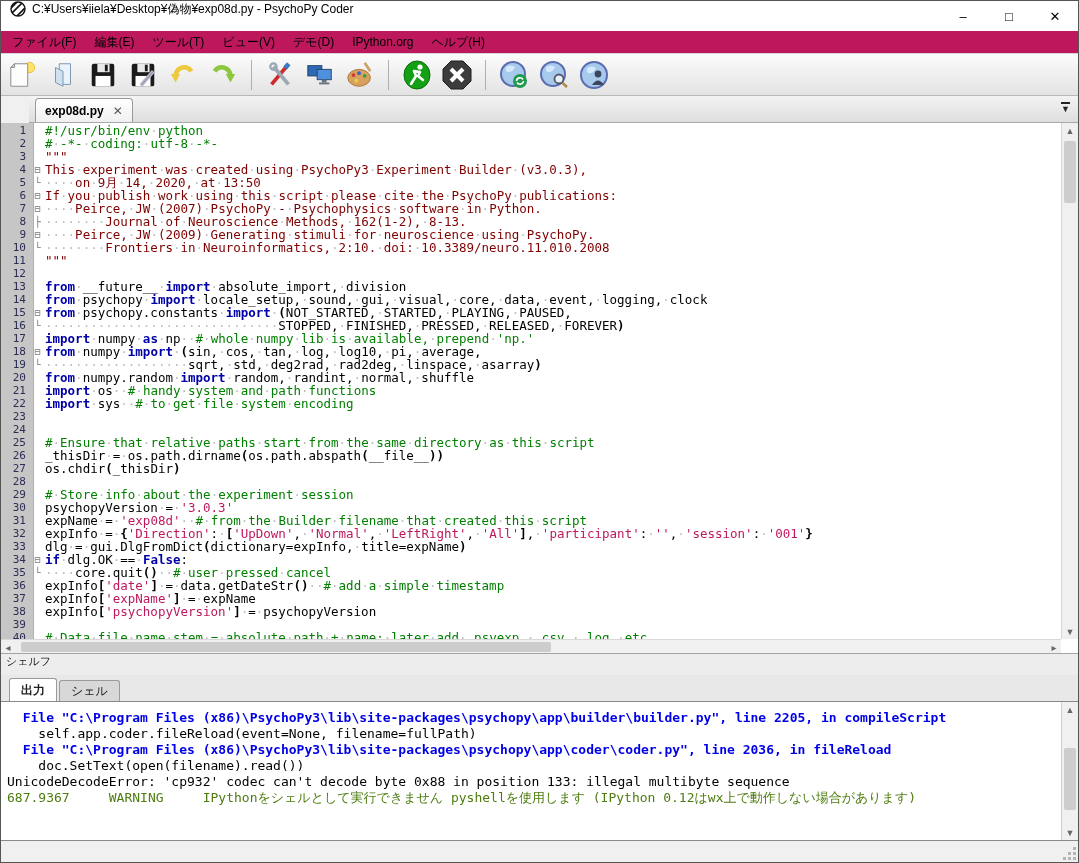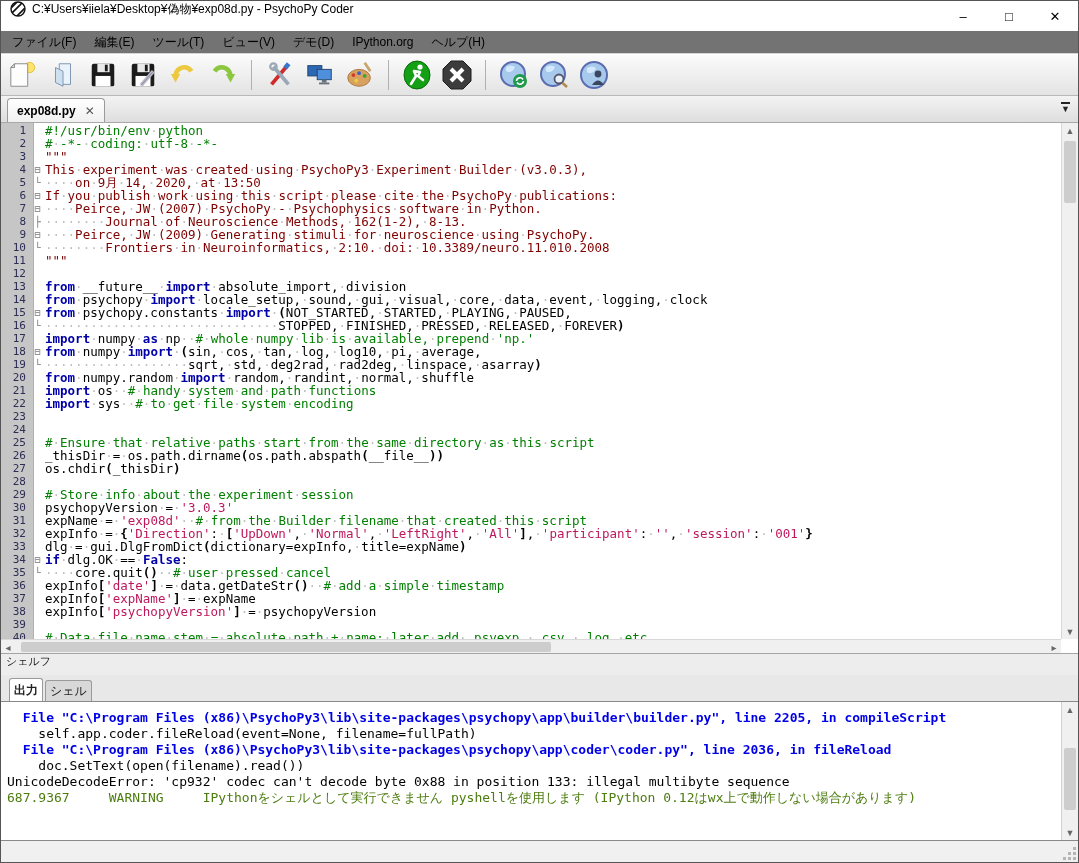--- a/index.html
+++ b/index.html
@@ -6,30 +6,30 @@
   html,body { width:1079px; height:863px; font-family:"Liberation Sans", sans-serif; }
   .window { width:1079px; height:863px; background:#f0f0f0; border:1px solid #555; display:flex; flex-direction:column; overflow:hidden; }
 
   
   .titlebar { height:30px; background:#ffffff; display:flex; flex:0 0 auto; }
   .app-icon { width:16px; height:16px; margin:0 6px 0 9px; }
   .title-text { font-size:12px; color:#000; flex:1 1 auto; white-space:nowrap; overflow:hidden; }
   .win-btn { width:46px; height:30px; display:flex; align-items:center; justify-content:center; font-size:13px; color:#000; }
 
   
-  .menubar { height:23px; background:#737373; display:flex; align-items:center; padding-left:2px; font-size:12px; border-bottom:1px solid #d5d5d5; flex:0 0 auto; }
+  .menubar { height:23px; background:#be185d; display:flex; align-items:center; padding-left:2px; font-size:12px; border-bottom:1px solid #d5d5d5; flex:0 0 auto; }
   .menu-item { padding:3px 9px; color:#000; white-space:nowrap; }
 
   
   .toolbar { height:42px; background:linear-gradient(#fbfbfb,#e3e3e3); border-top:1px solid #fff; border-bottom:1px solid #b8b8b8; display:flex; align-items:center; padding-left:4px; gap:4px; flex:0 0 auto; }
   .tb-btn { width:36px; height:36px; display:flex; align-items:center; justify-content:center; border-radius:3px; }
   .tb-sep { width:1px; height:30px; background:#b0b0b0; margin:0 6px; }
 
   
-  .tabbar { height:27px; background:linear-gradient(#f3f3f3,#dedede); display:flex; align-items:flex-end; padding-left:6px; position:relative; border-bottom:1px solid #a9a9a9; flex:0 0 auto; }
+  .tabbar { height:27px; background:linear-gradient(#f3f3f3,#dedede); display:flex; align-items:flex-end; padding-left:6px; position:relative; border-bottom:1px solid #a9a9a9; flex:0 0 auto;margin-left:28px; }
   .tab { height:24px; background:linear-gradient(#ffffff,#f0f0f0); border:1px solid #9a9a9a; border-bottom:none; border-radius:4px 4px 0 0; display:flex; align-items:center; padding:0 9px; font-size:12px; font-weight:bold; color:#000; gap:9px; }
   .tab-close { color:#555; font-size:12px; font-weight:normal; }
   .tab-list-btn { position:absolute; right:8px; top:6px; font-size:9px; color:#222; border-top:2px solid #222; line-height:9px; padding-top:1px; }
 
   
   .editor { flex:0 0 530px; position:relative; background:#fff; overflow:hidden; }
   .edit-area { position:absolute; left:0; top:0; right:17px; bottom:14px; overflow:hidden; background:#fff; }
   .margin-bg { position:absolute; left:0; top:0; width:33px; bottom:0; background:#c6c6c6; border-right:1px solid #b0b0b0; }
   .code-lines { position:absolute; left:0; top:1px; right:0; font-family:"DejaVu Sans Mono", monospace; font-size:12.5px; line-height:13px; white-space:pre; }
   .code-line { display:flex; height:13px; }
@@ -51,21 +51,21 @@
   .vthumb { position:absolute; left:2px; right:2px; background:#cdcdcd; border-radius:2px; }
   .editor .vthumb { top:18px; height:62px; }
   .hscroll { position:absolute; left:0; right:17px; bottom:0; height:14px; background:#f0f0f0; border-top:1px solid #d8d8d8; }
   .hscroll .arr { position:absolute; top:0; width:14px; height:14px; display:flex; align-items:center; justify-content:center; font-size:10px; color:#666; }
   .hscroll .arr.left { left:0; } .hscroll .arr.right { right:0; }
   .hthumb { position:absolute; top:2px; height:10px; left:20px; width:530px; background:#cdcdcd; border-radius:2px; }
 
   
   .shelf-header { flex:0 0 22px; background:#ededed; border-top:1px solid #a5a5a5; display:flex; align-items:flex-start; padding-left:5px; font-size:11px; color:#222; }
   .shelf-tabs { flex:0 0 26px; background:#e8e8e8; display:flex; align-items:flex-end; padding-left:8px; gap:2px; }
-  .shelf-tab { height:21px; padding:0 4px; display:flex; align-items:center; font-size:12px; border:1px solid #9a9a9a; border-bottom:none; border-radius:3px 3px 0 0; color:#222; }
+  .shelf-tab { height:21px; padding:0 11px; display:flex; align-items:center; font-size:12px; border:1px solid #9a9a9a; border-bottom:none; border-radius:3px 3px 0 0; color:#222; }
   .shelf-tab.active { background:#fff; font-weight:bold; height:23px; }
   .shelf-tab.inactive { background:#d8d8d8; }
 
   .output-wrap { flex:0 0 140px; background:#fff; border:1px solid #898989; border-left:none; border-right:none; position:relative; overflow:hidden; }
   .output { position:absolute; left:0; top:0; right:17px; bottom:0; padding:8px 4px 0 6px; font-family:"DejaVu Sans Mono", monospace; font-size:13px; line-height:16px; white-space:pre-wrap; word-break:break-all; overflow:hidden; }
   .out-blue { color:#0000e8; font-weight:bold; }
   .out-black { color:#000; }
   .out-green { color:#4d7c0f; }
   .out-vscroll { position:absolute; top:0; right:0; width:17px; bottom:0; background:#f0f0f0; border-left:1px solid #d0d0d0; }
   .out-vscroll .vthumb { top:46px; height:62px; }

